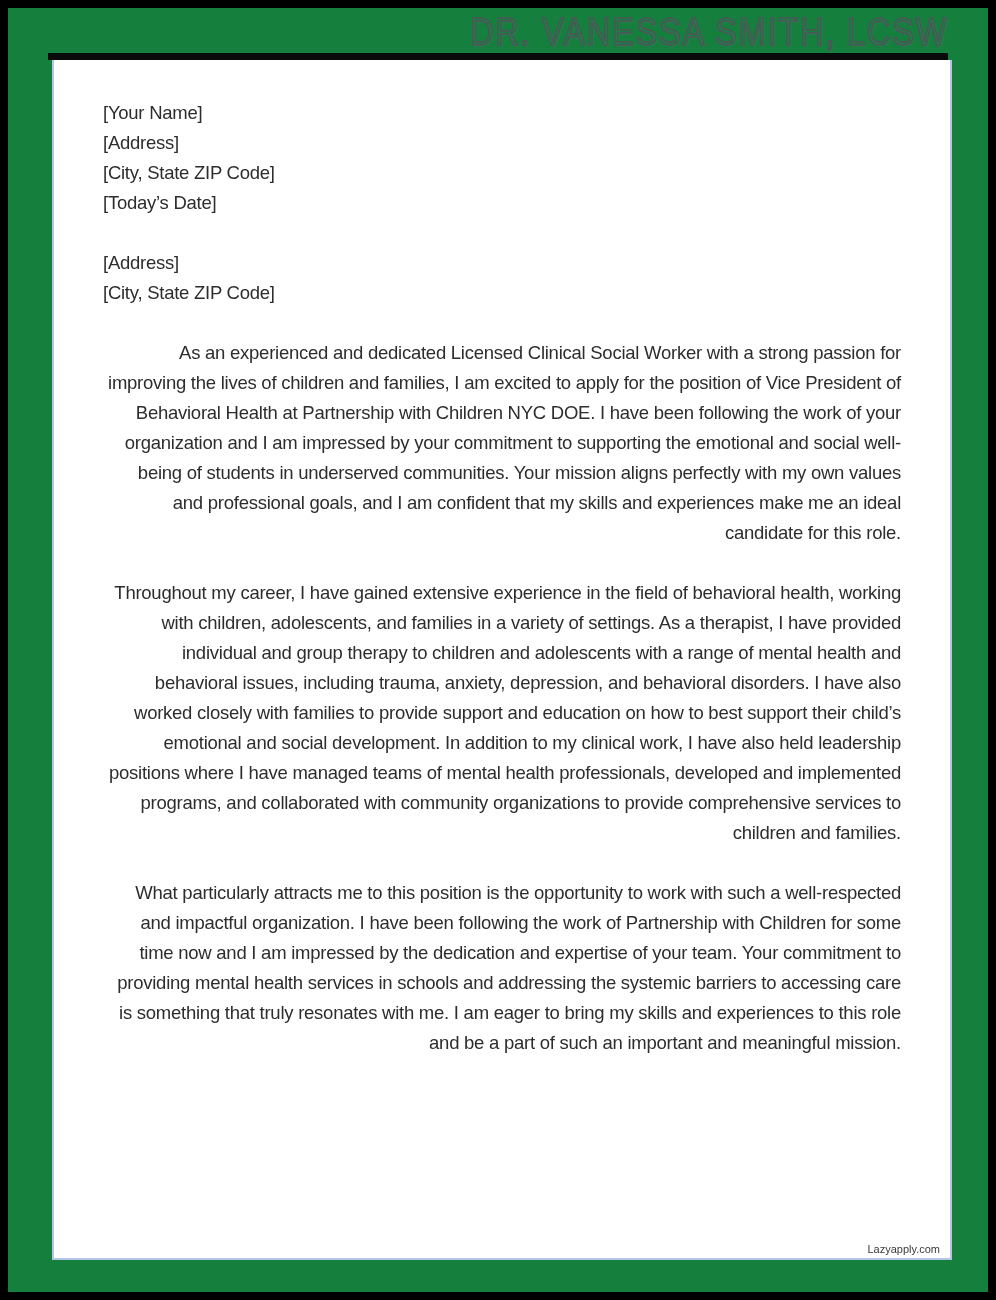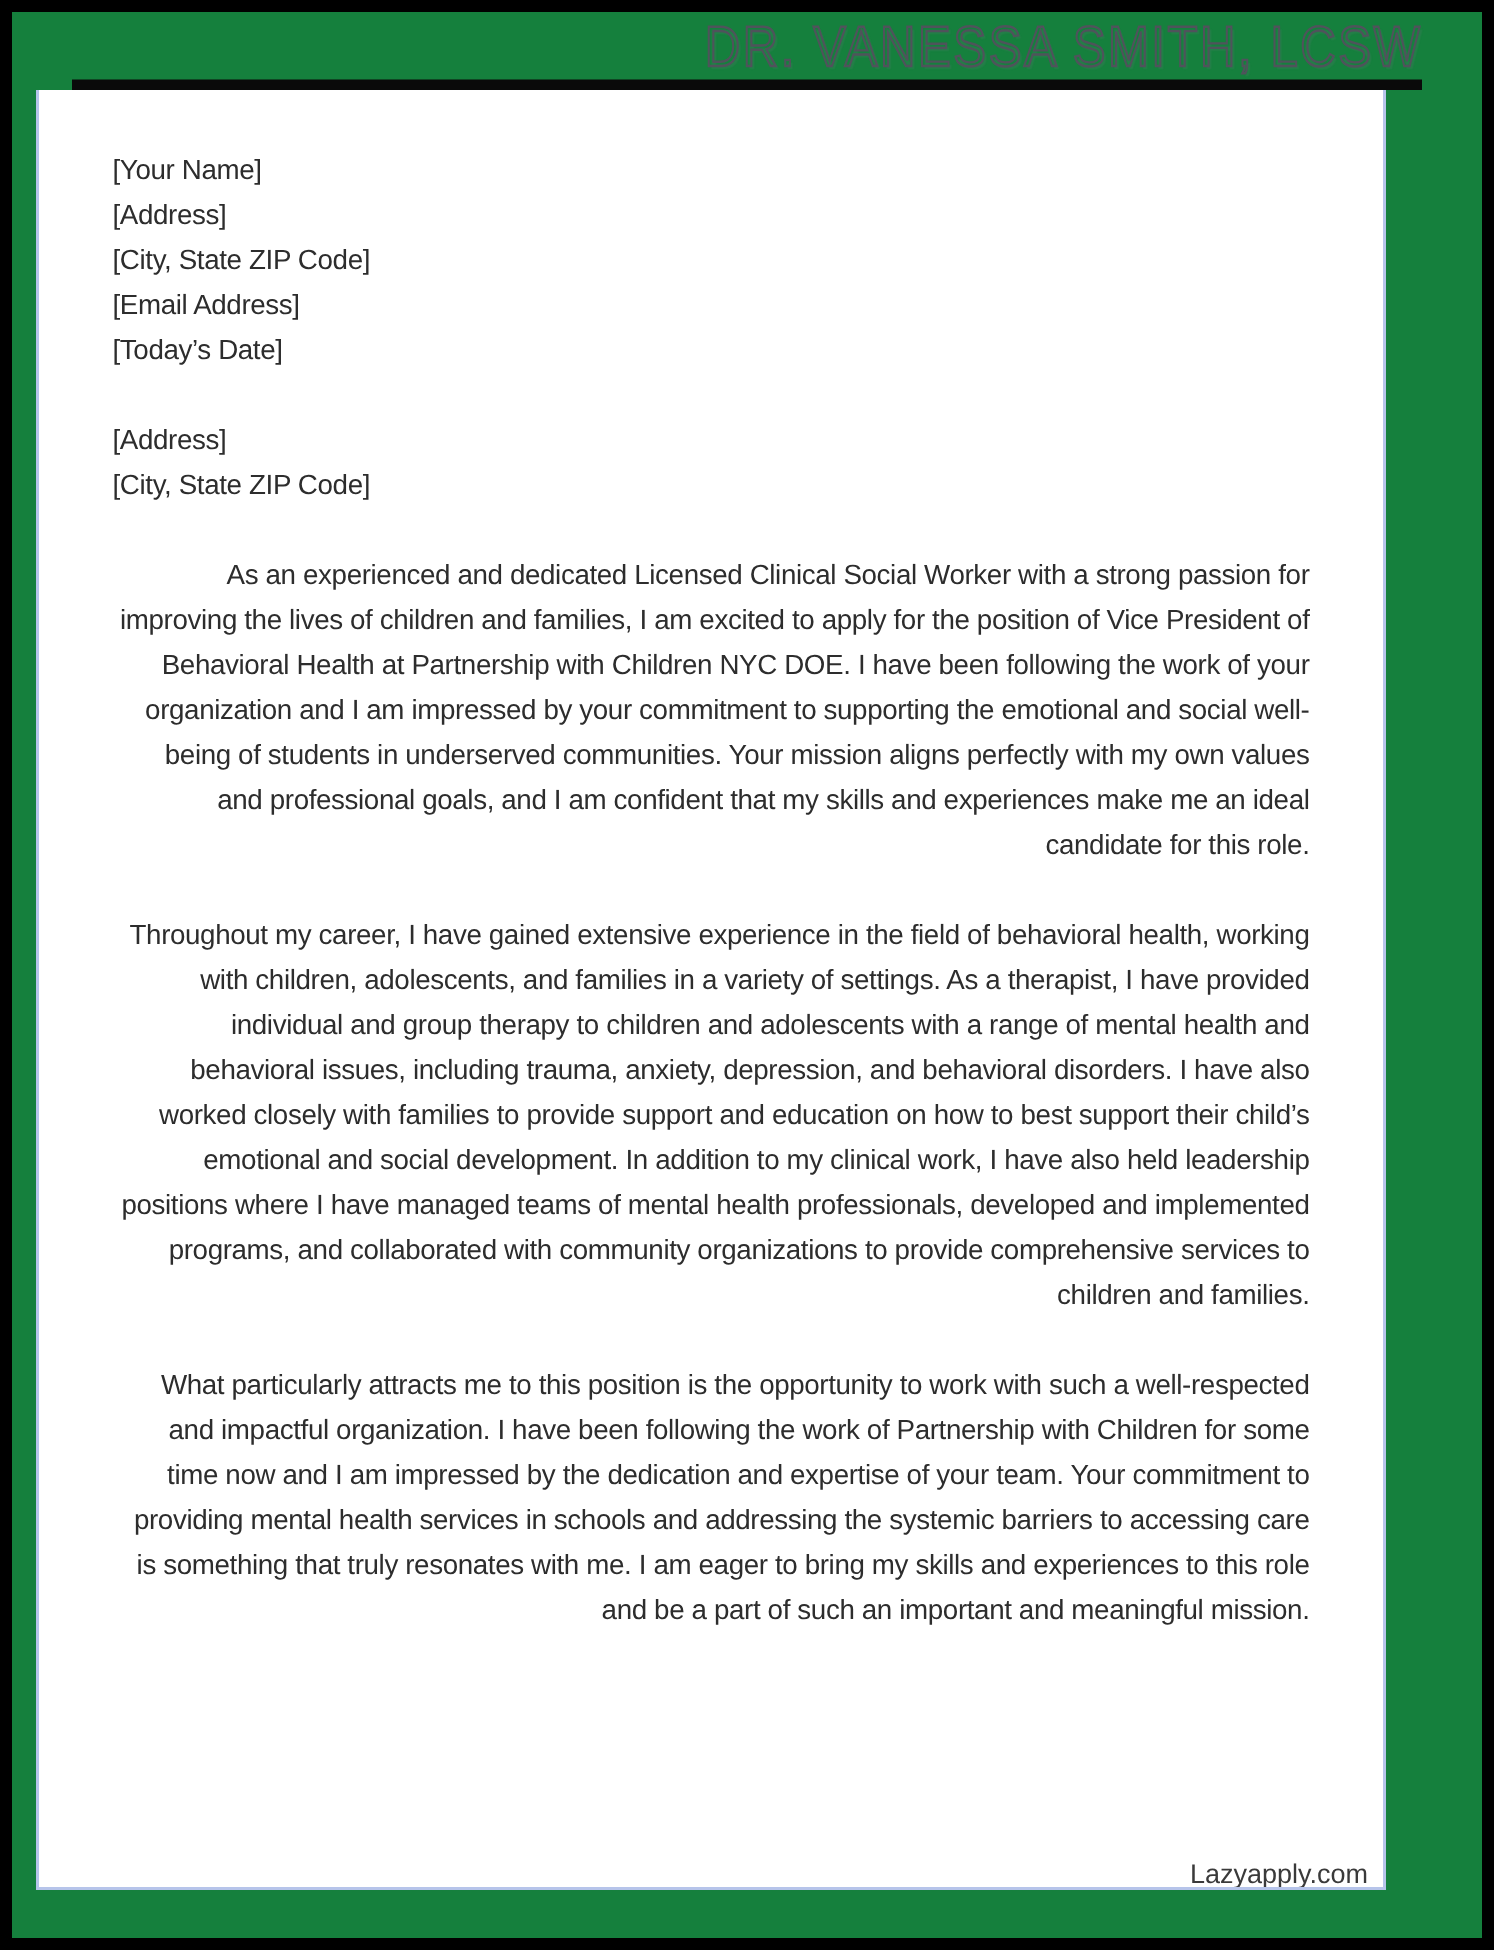--- a/index.html
+++ b/index.html
@@ -39,21 +39,21 @@
     white-space: nowrap;
     padding-bottom: 2px;
   }
   .rule {
     height: 7px;
     background: #0a0a0a;
     margin: 0 40px;
   }
   .page {
     position: relative;
-    margin: 0 16px;
+    margin: 0 44px;
     width: 900px;
     height: 1200px;
     box-sizing: border-box;
     background: #ffffff;
     border-left: 2px solid #b6c4ea;
     border-right: 2px solid #b6c4ea;
     border-bottom: 2px solid #b6c4ea;
     padding: 38px 49px 12px 49px;
     overflow: hidden;
   }
@@ -63,21 +63,21 @@
     letter-spacing: -0.25px;
     color: #2d2d2d;
   }
   .block { margin: 0 0 30px 0; }
   .block div { white-space: pre-wrap; }
   .para { margin: 0 0 30px 0; text-align: right; }
   .watermark {
     position: absolute;
     right: 10px;
     bottom: 1px;
-    font-size: 18px;
+    font-size: 11px;
     line-height: 16px;
     letter-spacing: 0;
     color: #3a3a3a;
     background: rgba(255,255,255,0.85);
     padding-left: 6px;
   }
 </style>
 </head>
 <body>
 
@@ -89,21 +89,20 @@
 
   <div class="rule"></div>
 
   <div class="page">
     <div class="letter">
 
       <div class="block">
         <div>[Your Name]</div>
         <div>[Address]</div>
         <div>[City, State ZIP Code]</div>
-        <div>[Email Address]</div>
         <div>[Today’s Date]</div>
       </div>
 
       <div class="block">
         <div>[Address]</div>
         <div>[City, State ZIP Code]</div>
       </div>
 
 
       <p class="para">As an experienced and dedicated Licensed Clinical Social Worker with a strong passion for improving the lives of children and families, I am excited to apply for the position of Vice President of Behavioral Health at Partnership with Children NYC DOE. I have been following the work of your organization and I am impressed by your commitment to supporting the emotional and social well-being of students in underserved communities. Your mission aligns perfectly with my own values and professional goals, and I am confident that my skills and experiences make me an ideal candidate for this role.</p>

